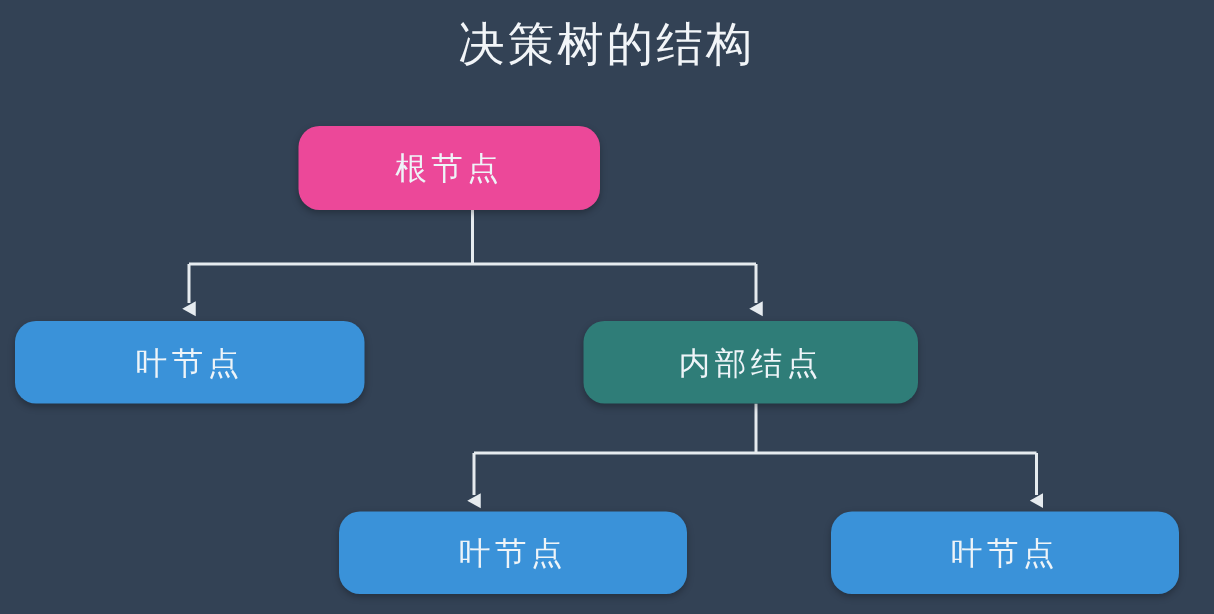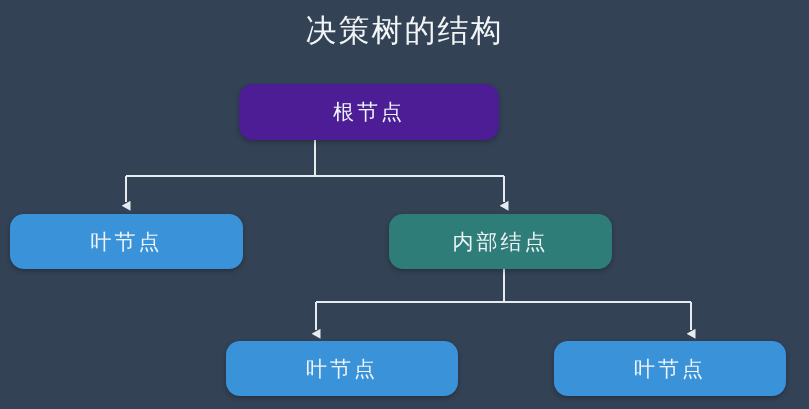--- a/index.html
+++ b/index.html
@@ -64,24 +64,23 @@
     box-shadow: 0 2px 5px rgba(0,0,0,0.28);
   }
 
   .node-label {
     display: block;
   }
 
   #node-root {
     left: 199px;
     top: 84px;
-    width: 260px;
+    width: 201px;
     height: 56px;
-    background: #4c1d95;
-    margin-left: 40px;
+    background: #ec4899;
   }
 
   #node-leaf-left {
     left: 10px;
     top: 214px;
     width: 233px;
     height: 55px;
     background: #3a92d9;
   }
 

